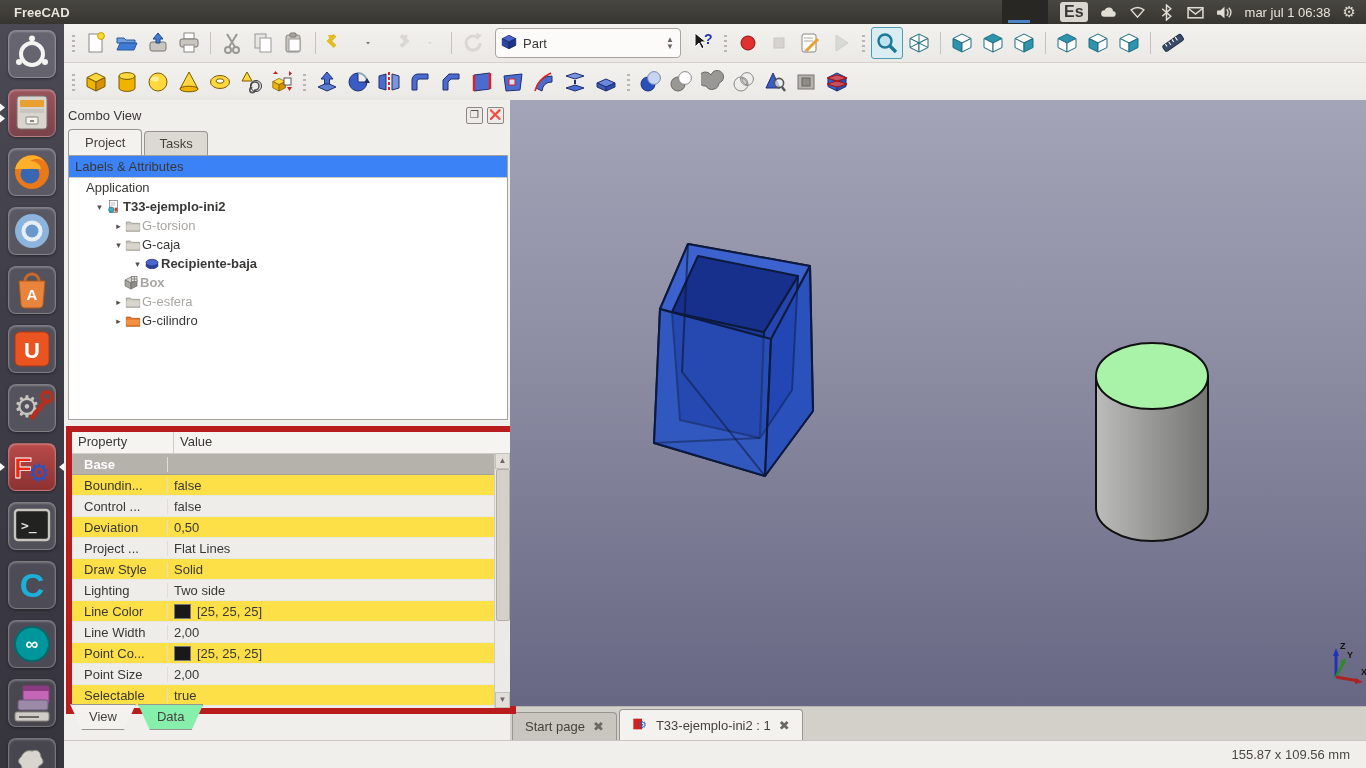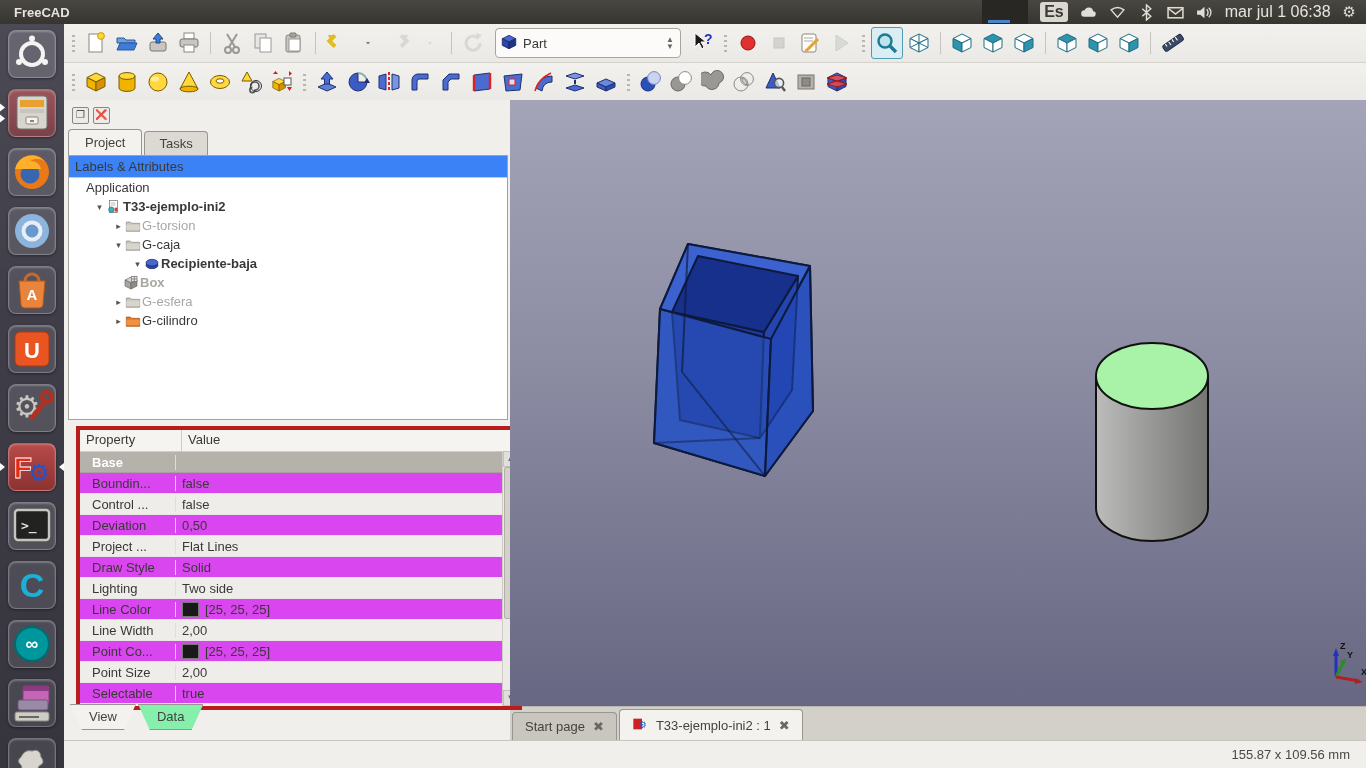--- a/index.html
+++ b/index.html
@@ -8,21 +8,21 @@
   
   #panel{position:absolute;left:0;top:0;width:1366px;height:24px;
          background:linear-gradient(#494741,#37352f);color:#e8e4dc;display:flex;align-items:center;z-index:50;gap:20px;}
   #panel .title{margin-left:14px;font-weight:bold;}
   #panel .right{margin-left:auto;display:flex;align-items:center;gap:12px;padding-right:10px;}
   #panel .winbadge{width:46px;height:24px;background:#282723;position:relative;}
   #panel .winbadge i{position:absolute;left:6px;bottom:1px;width:22px;height:3px;background:#4a84c8;}
   #panel .kbd{background:#dad6d0;color:#3a3836;font-weight:bold;font-size:16px;border-radius:3px;padding:1px 4px;}
   #panel svg{display:block}
   #panel .gear{font-size:15px;color:#dfdbd3;}
-  #panel .clock{font-size:16px;}
+  #panel .clock{font-size:13px;}
   
   #launcher{position:absolute;left:0;top:24px;width:64px;height:744px;
             background:linear-gradient(180deg,#4c4a55 0%,#3f3d47 40%,#36343d 100%);z-index:40;
             display:flex;flex-direction:column;align-items:center;padding-top:6px;gap:11px;box-sizing:border-box;overflow:hidden;}
   .tileWrap{position:relative;width:64px;height:48px;display:flex;justify-content:center;flex:0 0 auto;}
   .tile{width:48px;height:48px;border-radius:8px;border:1px solid rgba(255,255,255,.25);
         box-sizing:border-box;display:flex;align-items:center;justify-content:center;overflow:hidden;
         box-shadow:inset 0 1px 2px rgba(255,255,255,.25), 0 1px 3px rgba(0,0,0,.4);}
   .pipLeft,.pipRight{position:absolute;top:50%;transform:translateY(-50%);display:flex;flex-direction:column;gap:3px;}
   .pipLeft{left:0;} .pipRight{right:0;}
@@ -53,21 +53,21 @@
   .tab{border:1px solid #989590;border-bottom:none;border-radius:4px 4px 0 0;padding:4px 14px;background:#dcd9d3;color:#45423e;}
   .tab.active{background:#f4f2ee;padding:5px 16px;}
   #treeFrame{position:absolute;left:4px;top:55px;width:438px;height:263px;border:1px solid #a5a29c;background:#fff;overflow:hidden;}
   #treeHead{height:21px;background:#3b82f6;border-bottom:1px solid #cfccc6;display:flex;align-items:center;padding-left:6px;}
   .trow{height:19px;display:flex;align-items:center;white-space:nowrap;}
   .trow .exp{width:11px;font-size:9px;color:#55524e;text-align:center;}
   .trow .ticon{width:18px;display:flex;justify-content:center;}
   .trow.bold{font-weight:bold;}
   .trow.disabled{color:#a9a7a2;}
   
-  #props{position:absolute;left:12px;top:326px;width:438px;height:276px;border:4px solid #b91c1c;background:#d946ef;overflow:hidden;}
+  #props{position:absolute;left:2px;top:326px;width:438px;height:276px;border:6px solid #b91c1c;background:#fde047;overflow:hidden;}
   #propHead{height:21px;display:flex;border-bottom:1px solid #cfccc6;background:#f6f4f1;}
   #propHead div{padding:2px 6px;box-sizing:border-box;}
   #propHead .c1{width:102px;border-right:1px solid #cfccc6;}
   .prow{height:20px;display:flex;align-items:center;border-bottom:1px solid #e9e7e3;}
   .prow .c1{width:96px;padding-left:12px;border-right:1px solid #e0ddd8;box-sizing:border-box;overflow:hidden;white-space:nowrap;}
   .prow .c2{flex:1;padding-left:6px;display:flex;align-items:center;gap:6px;overflow:hidden;white-space:nowrap;}
   .prow.alt2{background:#efede9;}
   .prow.group{background:#b5b1ab;color:#fff;font-weight:bold;border-bottom:1px solid #a5a19b;}
   .swatch{width:15px;height:13px;border:1px solid #777;display:inline-block;flex:0 0 auto;}
   #propScroll{position:absolute;right:0;top:21px;bottom:0;width:15px;background:#eceae6;border-left:1px solid #cfccc6;}
@@ -619,20 +619,21 @@
           <polygon points="2,8 12,5 22,8 12,11" fill="#e05050" fill-opacity=".85" stroke="#aa1111"></polygon>
           <polygon points="2,14 12,11 22,14 12,17" fill="#e05050" fill-opacity=".85" stroke="#aa1111"></polygon>
         </svg>
       </span>
     </div>
 
   <div id="content">
 
     <div id="dock">
       <div id="dockTitle">
+        <span class="t">Combo View</span>
         <span class="b">❐</span>
         <span class="b">❌</span>
       </div>
       <div class="tabrow" id="dockTabs">
           <div class="tab active">Project</div>
           <div class="tab">Tasks</div>
         </div>
 
       <div id="treeFrame">
         <div id="treeHead">Labels &amp; Attributes</div>

